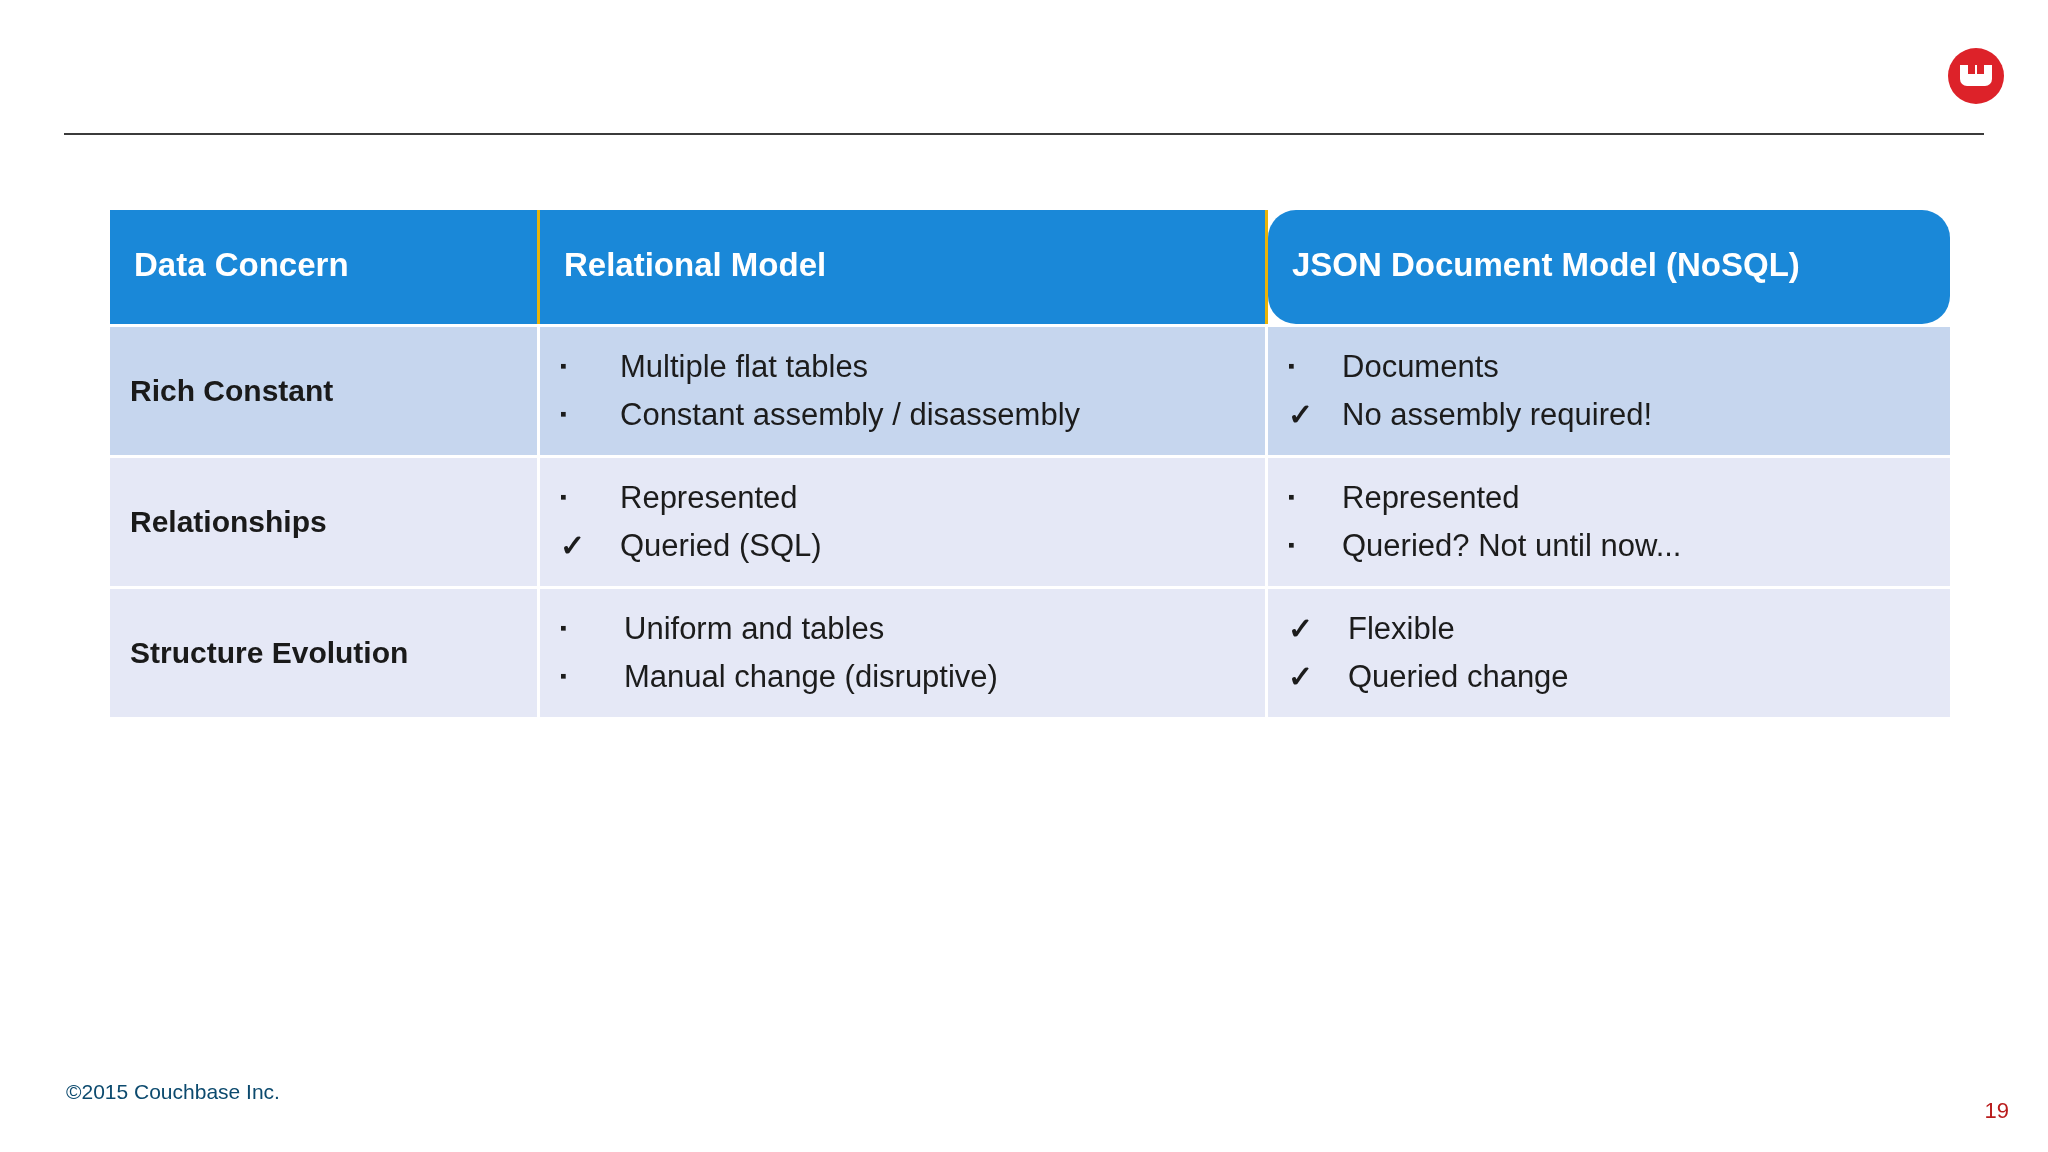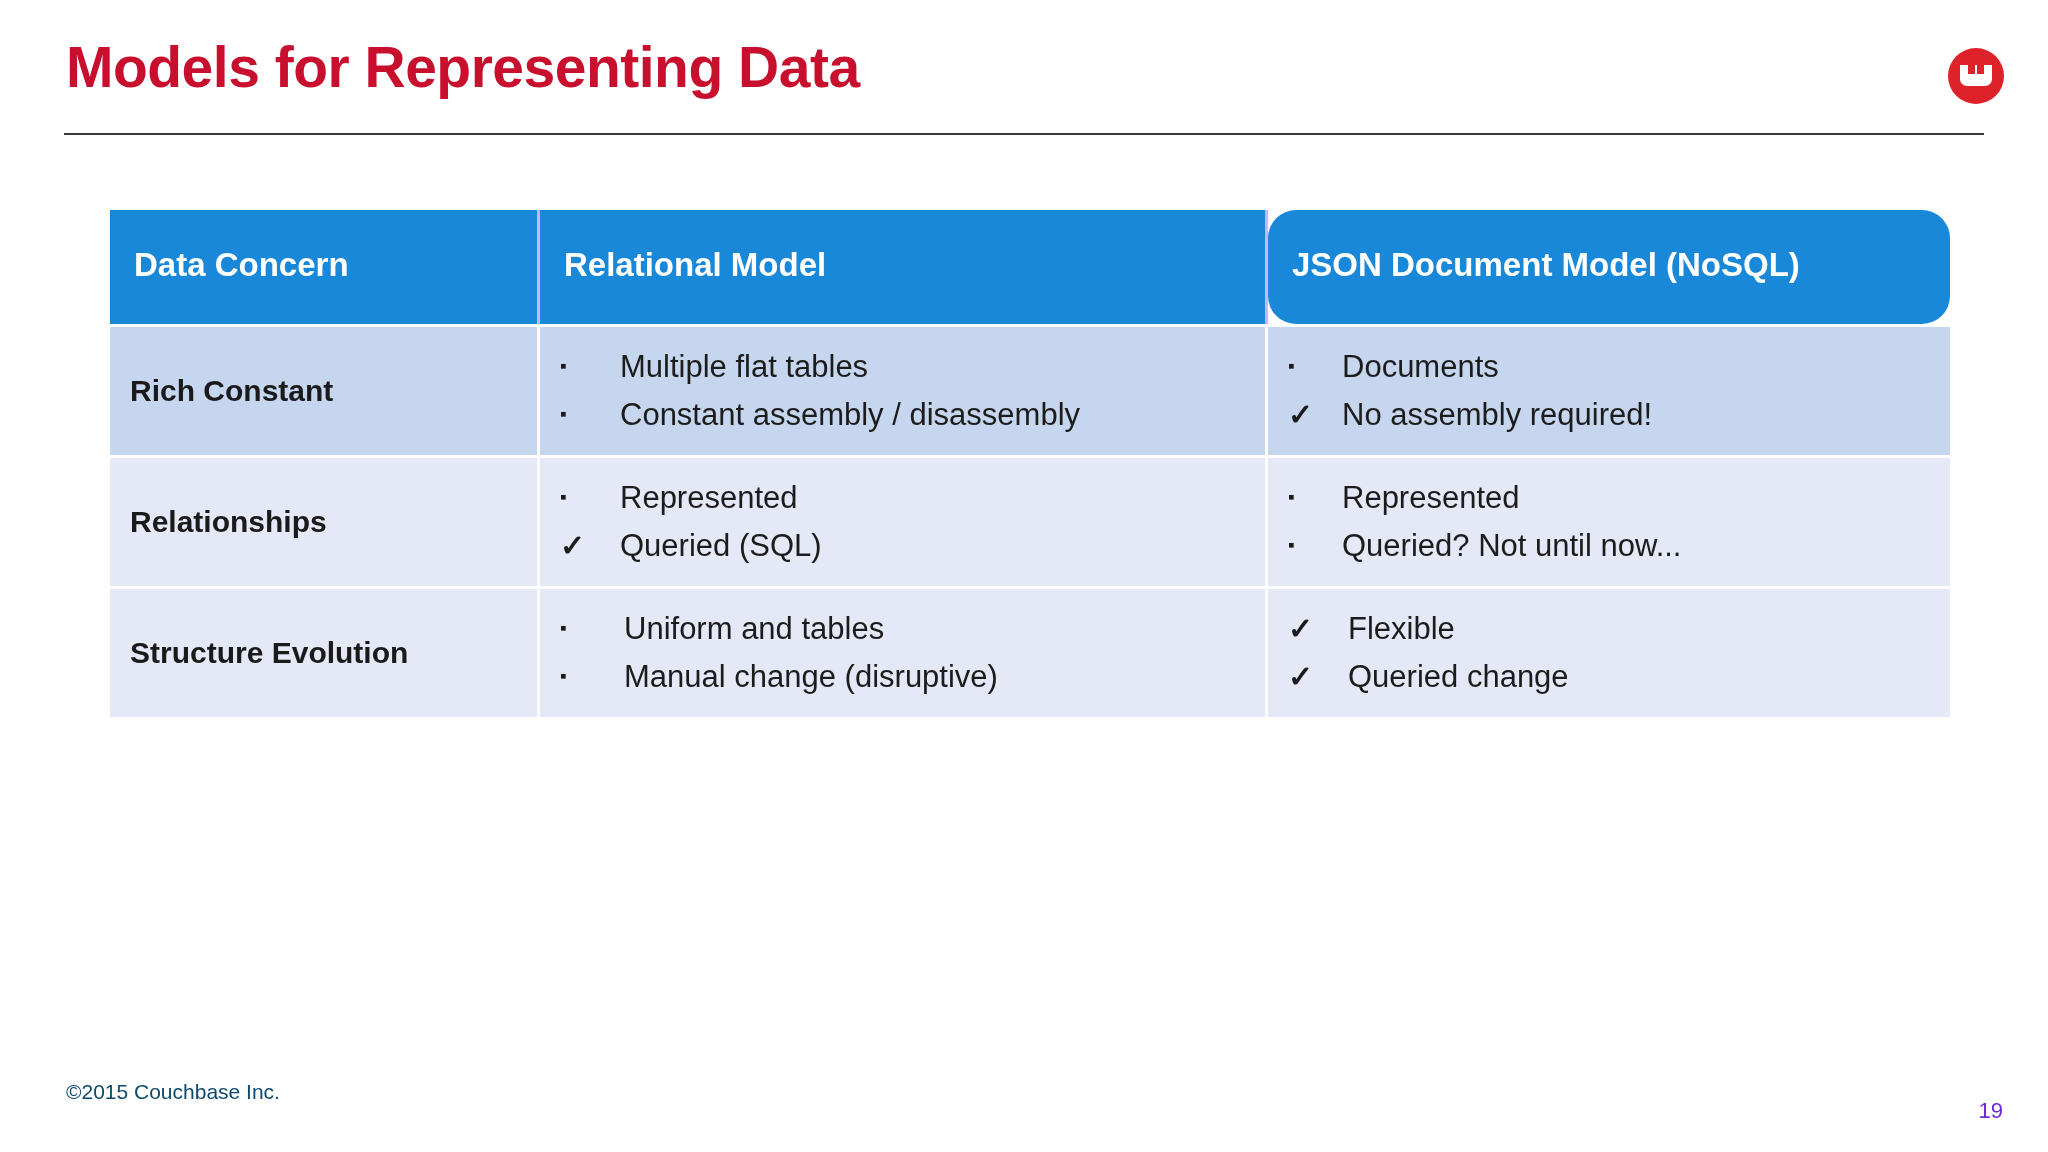--- a/index.html
+++ b/index.html
@@ -88,21 +88,21 @@
 
   .comparison-table th {
     background: #1a88d8;
     color: #ffffff;
     font-size: 33px;
     font-weight: bold;
     text-align: left;
     vertical-align: middle;
     padding: 22px 24px 26px 24px;
     height: 114px;
-    border-right: 3px solid #c4b5fd;
+    border-right: 3px solid #eab308;
     line-height: 1.22;
   }
   .comparison-table th:last-child { border-right: none; border-radius: 28px; }
 
   .comparison-table td {
     vertical-align: middle;
     border-right: 3px solid #ffffff;
     border-top: 3px solid #ffffff;
     padding: 16px 20px;
   }
@@ -155,32 +155,31 @@
   
   .footer-copyright {
     position: absolute;
     left: 66px;
     bottom: 48px;
     font-size: 21px;
     color: #0c4a6e;
   }
   .footer-pagenum {
     position: absolute;
-    right: 45px;
+    right: 39px;
     bottom: 28px;
     font-size: 22px;
-    color: #6d28d9;
+    color: #b91c1c;
   }
 </style>
 </head>
 <body>
 
 <div class="slide">
 
-  <h1 class="slide-title">Models for Representing Data</h1>
 
   <div class="title-rule"></div>
 
   <div class="logo">
     <div class="logo-cup"></div>
   </div>
 
   <table class="comparison-table">
     <colgroup>
       <col class="col-concern">

